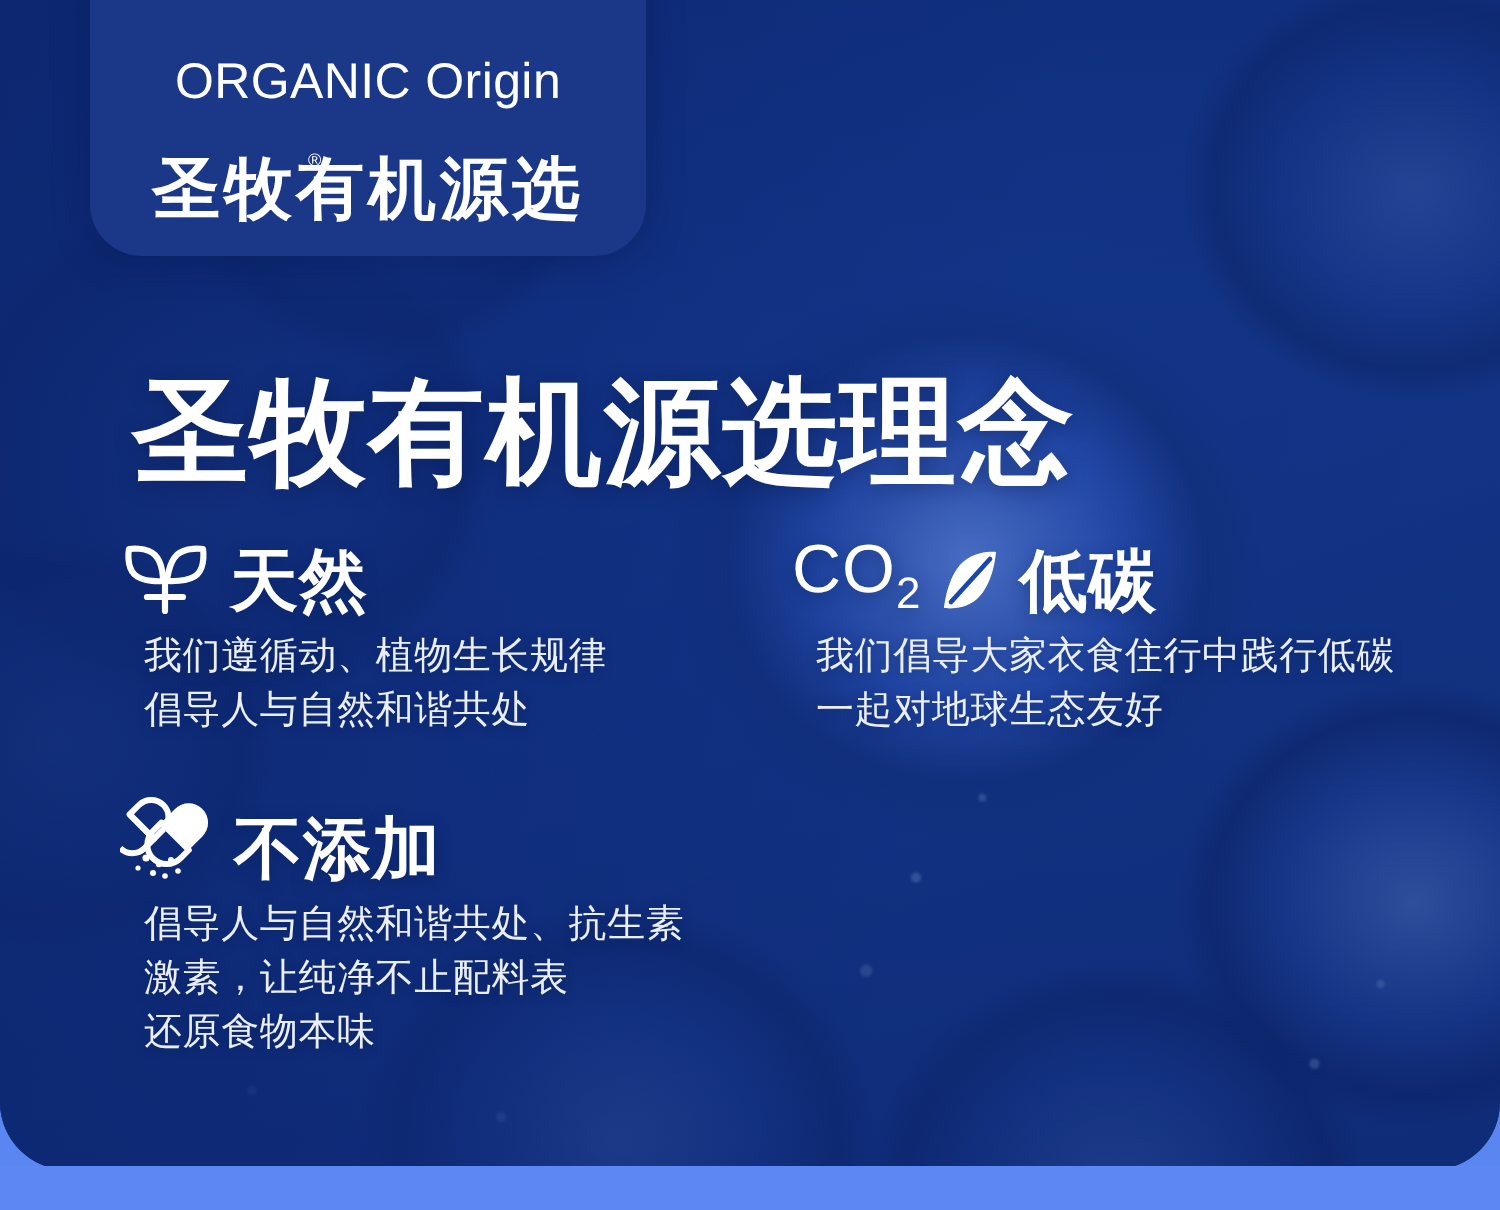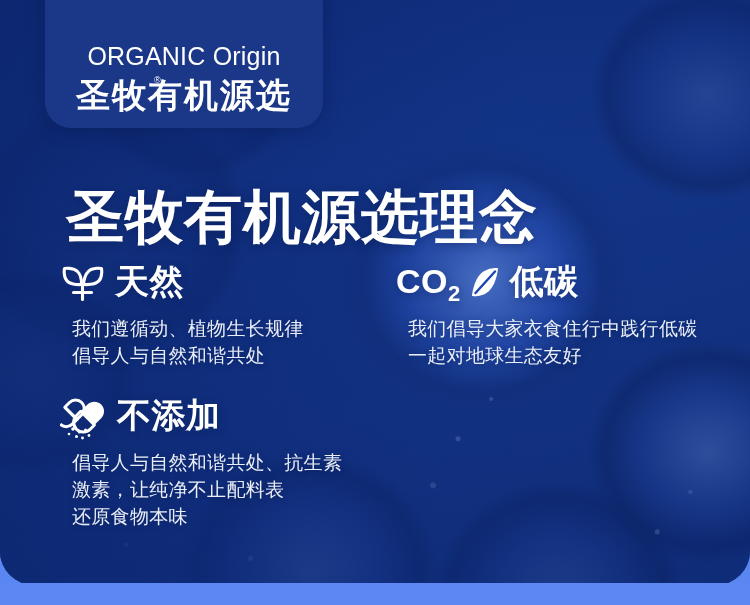--- a/index.html
+++ b/index.html
@@ -87,21 +87,21 @@
     align-items: center;
     padding-bottom: 16px;
     box-sizing: border-box;
   }
   .logo-en {
     color: #ffffff;
     font-size: 25px;
     letter-spacing: 0.2px;
     font-weight: 400;
     line-height: 1;
-    margin-bottom: 9px;
+    margin-bottom: 24px;
     white-space: nowrap;
   }
   .logo-cn-wrap {
     position: relative;
     display: inline-block;
   }
   .logo-cn {
     color: #ffffff;
     font-size: 34px;
     font-weight: 700;
@@ -140,21 +140,21 @@
     width: 660px;
     display: grid;
     grid-template-columns: 336px 324px;
     grid-template-rows: auto auto;
     row-gap: 28px;
   }
   .feature { position: relative; }
 
   .feature-head {
     display: flex;
-    align-items: flex-start;
+    align-items: flex-end;
     gap: 9px;
     height: 44px;
     margin-bottom: 8px;
   }
   .feature-icon {
     display: inline-flex;
     align-items: center;
     justify-content: center;
     flex: 0 0 auto;
   }
@@ -163,21 +163,21 @@
     font-size: 34px;
     font-weight: 700;
     line-height: 1;
     letter-spacing: 0.5px;
     white-space: nowrap;
     text-shadow: 0 2px 8px rgba(8,24,72,0.4);
   }
   .co2-prefix {
     color: #ffffff;
     font-size: 34px;
-    font-weight: 700;
+    font-weight: 400;
     line-height: 1;
     letter-spacing: 0.5px;
     white-space: nowrap;
     text-shadow: 0 2px 8px rgba(8,24,72,0.4);
   }
   .co2-prefix sub {
     font-size: 22px;
     line-height: 1;
   }
 

